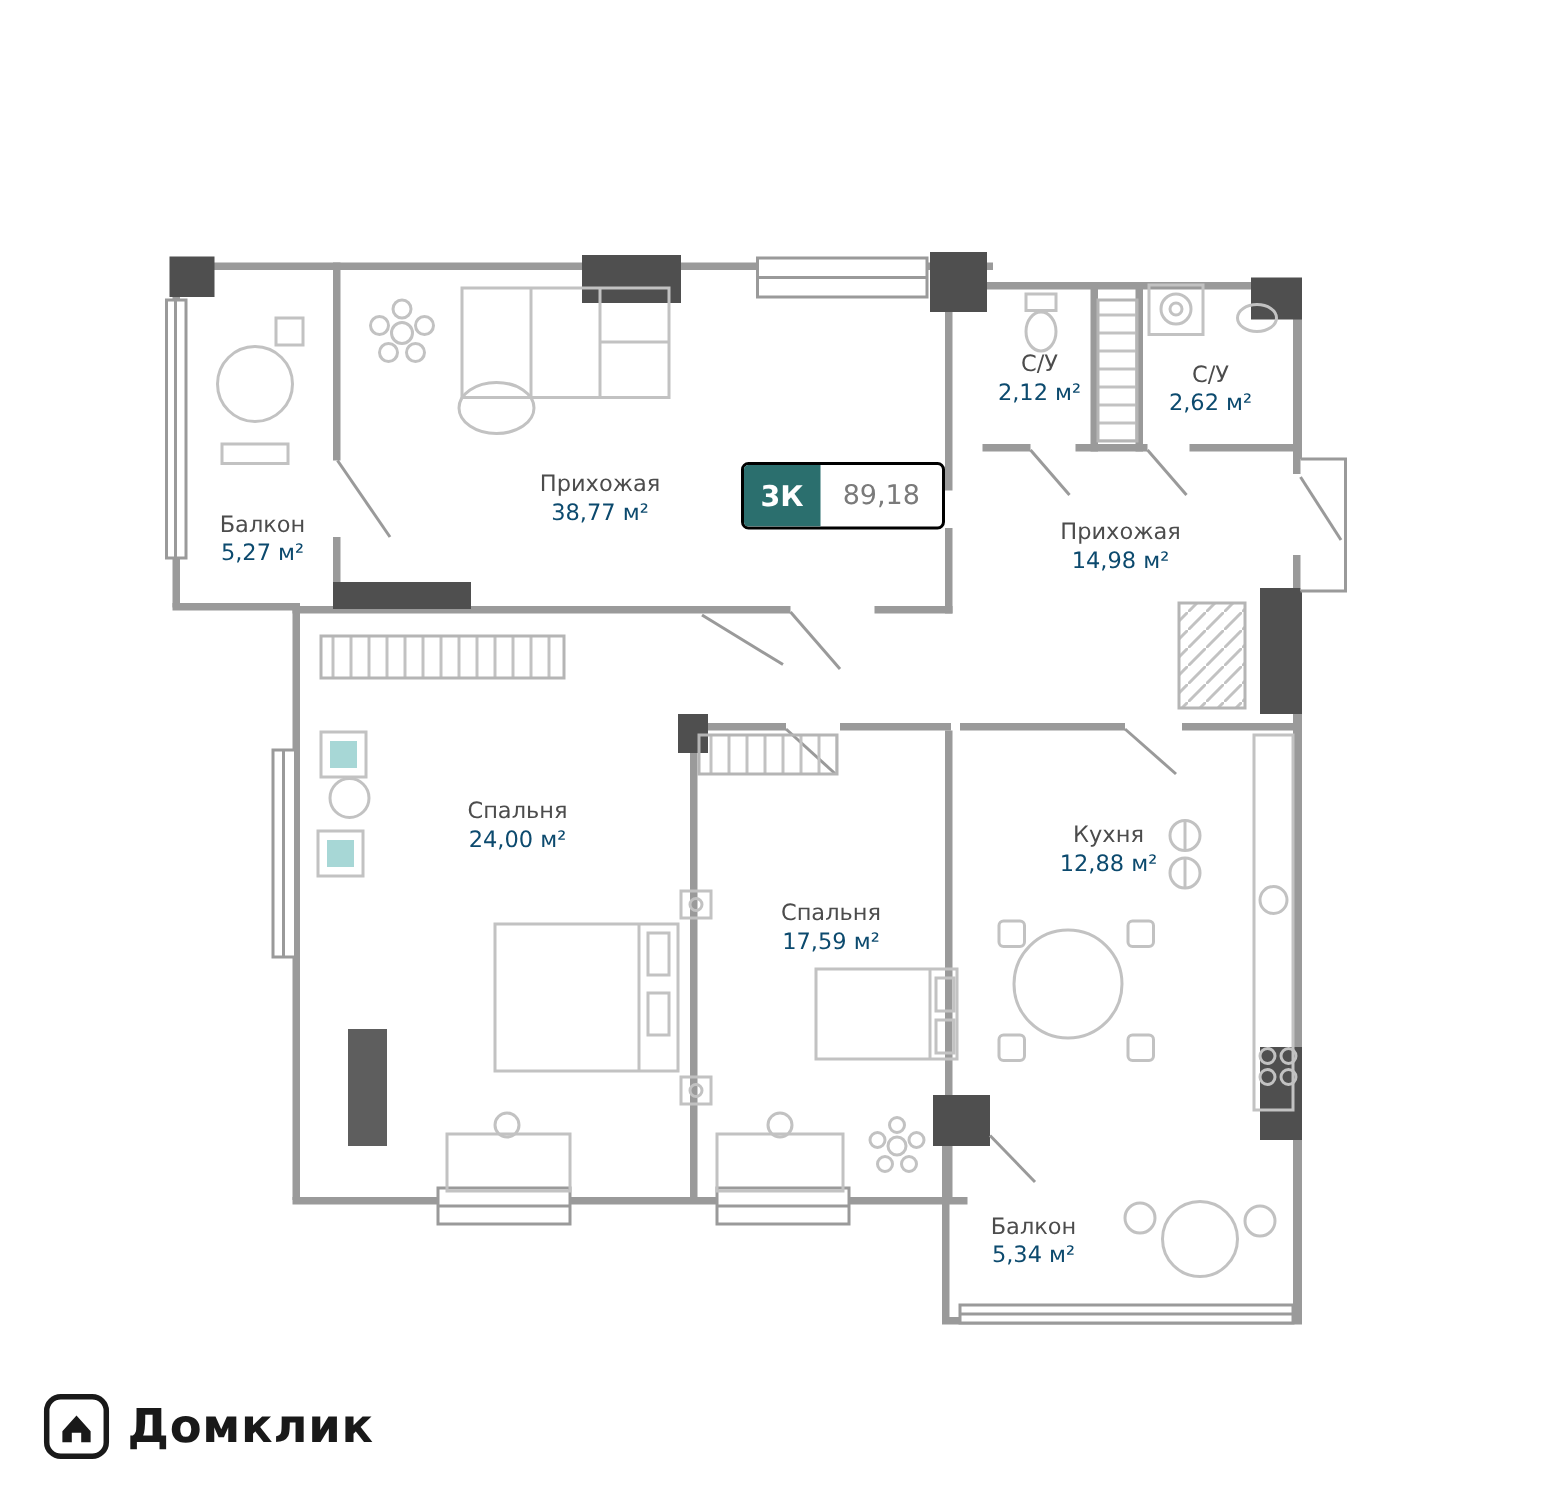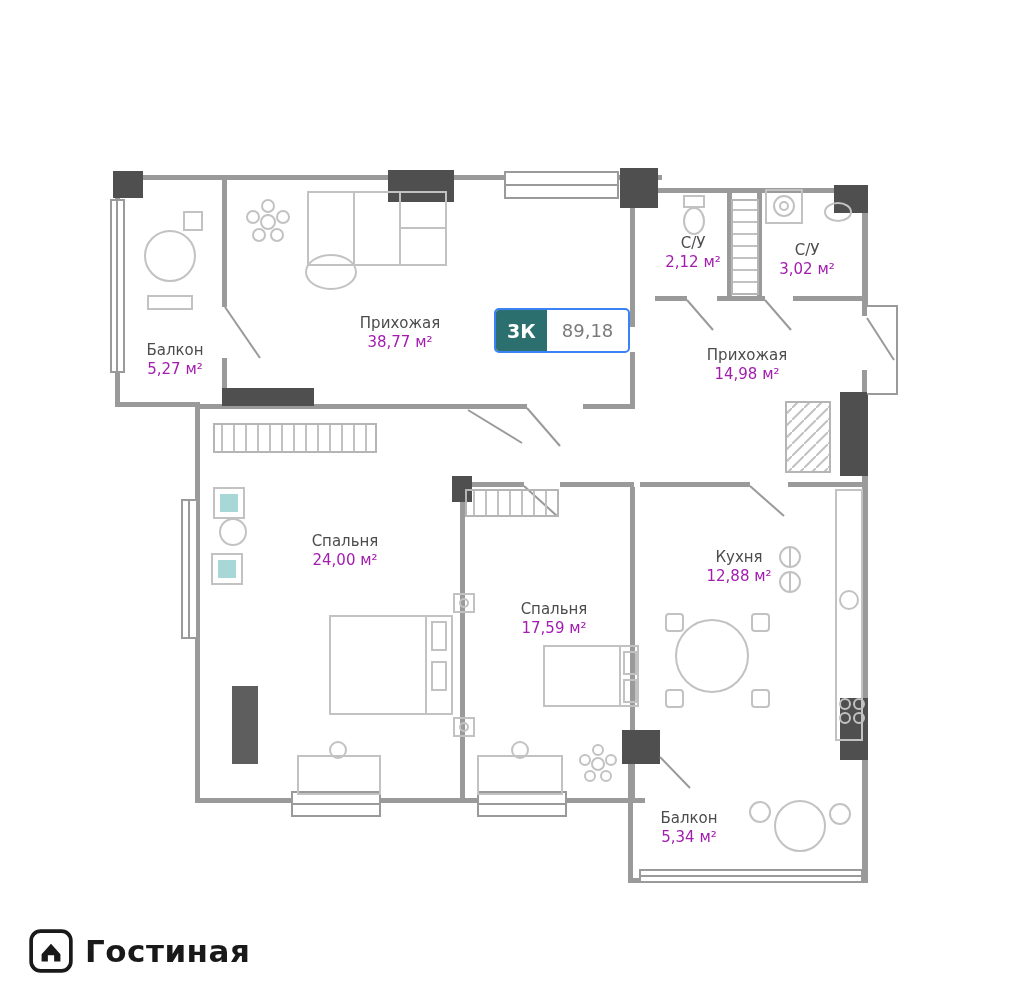--- a/index.html
+++ b/index.html
@@ -6,24 +6,24 @@
   .stage{
     position:relative;width:1032px;height:1000px;background:#ffffff;
     font-family:"DejaVu Sans","Liberation Sans",sans-serif;overflow:hidden;
   }
   svg.plan{position:absolute;left:0;top:0;}
   .room-label{
     position:absolute;transform:translate(-50%,-50%);
     text-align:center;color:#4c4c4c;line-height:1.2;white-space:nowrap;
   }
   .room-label .rname{font-size:15px;}
-  .room-label .rarea{font-size:15px;margin-top:1px;color:#a21caf;}
+  .room-label .rarea{font-size:15px;margin-top:1px;color:#0c4a6e;}
   .badge{
     position:absolute;left:494px;top:308px;height:45px;
-    display:flex;align-items:stretch;border:2px solid #3b82f6;border-radius:5px;
+    display:flex;align-items:stretch;border:2px solid #000000;border-radius:5px;
     overflow:hidden;background:#ffffff;box-sizing:border-box;
   }
   .badge-type{
     background:#2b6f6e;color:#ffffff;font-weight:bold;font-size:19px;
     display:flex;align-items:center;justify-content:center;padding:0 11px;
   }
   .badge-area{
     color:#7a7a7a;font-size:18px;display:flex;align-items:center;
     justify-content:center;padding:0 15px;border-radius:18px;
   }
@@ -224,21 +224,21 @@
   <div class="room-label" style="left:400px;top:332px">
     <div class="rname">Прихожая</div>
     <div class="rarea">38,77 м²</div>
   </div>
   <div class="room-label" style="left:693px;top:252px">
     <div class="rname">С/У</div>
     <div class="rarea">2,12 м²</div>
   </div>
   <div class="room-label" style="left:807px;top:259px">
     <div class="rname">С/У</div>
-    <div class="rarea">3,02 м²</div>
+    <div class="rarea">2,62 м²</div>
   </div>
   <div class="room-label" style="left:747px;top:364px">
     <div class="rname">Прихожая</div>
     <div class="rarea">14,98 м²</div>
   </div>
   <div class="room-label" style="left:345px;top:550px">
     <div class="rname">Спальня</div>
     <div class="rarea">24,00 м²</div>
   </div>
   <div class="room-label" style="left:554px;top:618px">
@@ -257,16 +257,16 @@
   <div class="badge">
     <div class="badge-type">3К</div>
     <div class="badge-area">89,18</div>
   </div>
 
   <div class="logo">
     <svg width="46" height="46" viewBox="0 0 44 44" aria-hidden="true">
       <rect x="3" y="3" width="38" height="38" rx="9" fill="none" stroke="#191919" stroke-width="3.5"></rect>
       <path d="M13,25 L22,15 L31,25 L31,32 L25,32 L25,26 L19,26 L19,32 L13,32 Z" fill="#191919"></path>
     </svg>
-    <div class="logo-text">Гостиная</div>
+    <div class="logo-text">Домклик</div>
   </div>
 
 </div>
 
 </body></html>

